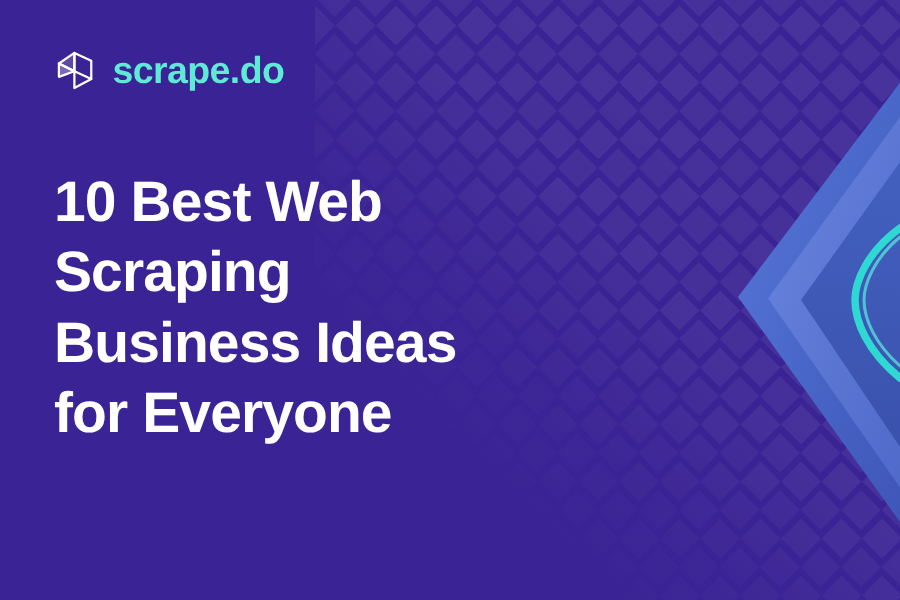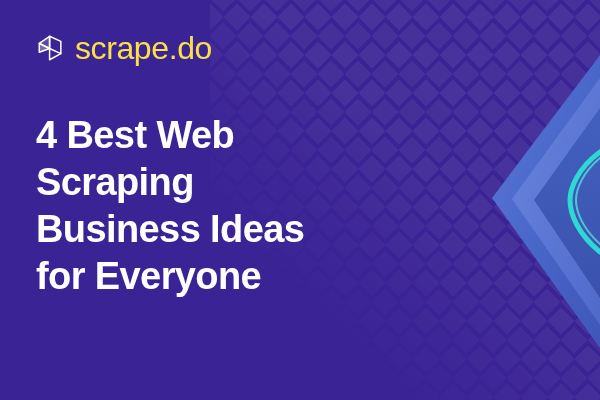--- a/index.html
+++ b/index.html
@@ -71,23 +71,23 @@
     align-items: center;
     gap: 9px;
   }
   .logo-mark {
     width: 30px;
     height: 30px;
     display: block;
     flex: none;
   }
   .logo-word {
-    color: #fde047;
-    font-size: 32px;
-    font-weight: 400;
+    color: #5eead4;
+    font-size: 25px;
+    font-weight: 700;
     letter-spacing: -0.4px;
     line-height: 1;
     white-space: nowrap;
   }
 
   
   .headline {
     position: absolute;
     left: 36px;
     top: 112px;
@@ -146,15 +146,15 @@
       <g fill="none" stroke="#ffffff" stroke-width="1.6" stroke-linejoin="round" stroke-linecap="round">
         <path d="M14.5 3.5 L3.5 11 L14.5 16.5 Z" fill="rgba(255,255,255,0.18)"></path>
         <path d="M3.5 11 L3.5 20.5 L14.5 16.5 Z" fill="rgba(255,255,255,0.32)"></path>
         <path d="M14.5 3.5 L14.5 16.5 L26.5 22 L26.5 9 Z"></path>
         <path d="M14.5 16.5 L14.5 28.5 L26.5 22"></path>
       </g>
     </svg>
     <span class="logo-word">scrape.do</span>
   </div>
 
-  <h1 class="headline">4 Best Web Scraping Business Ideas for Everyone</h1>
+  <h1 class="headline">10 Best Web Scraping Business Ideas for Everyone</h1>
 
 </div>
 
 </body></html>

